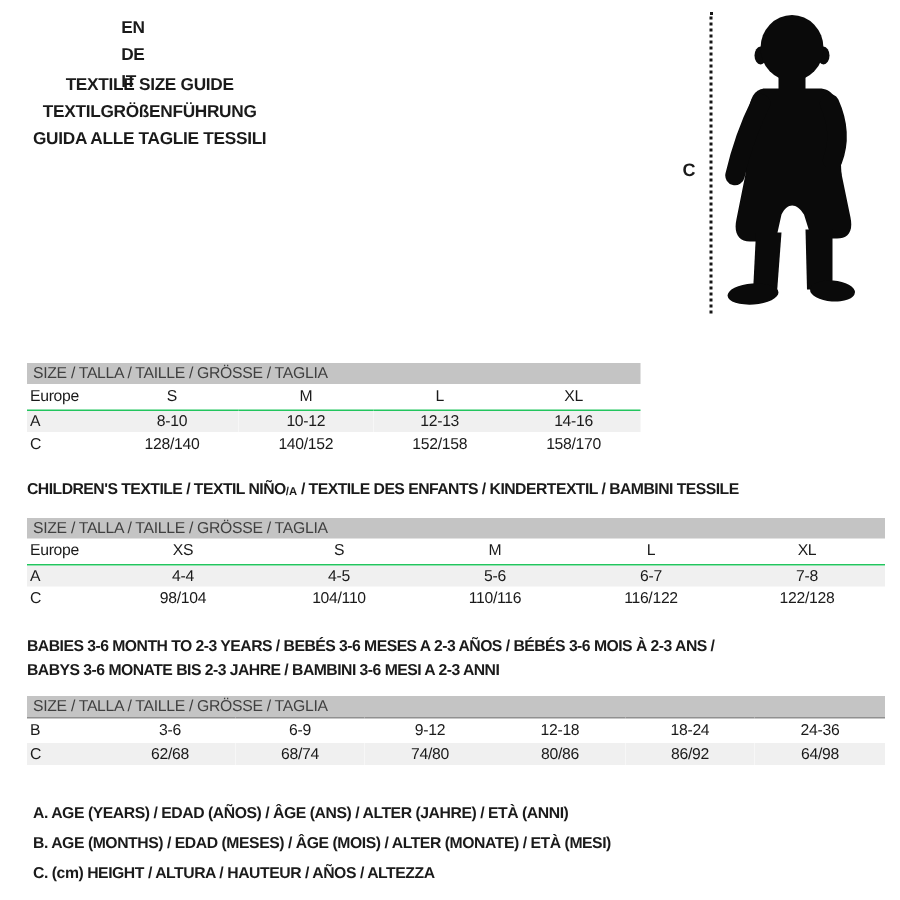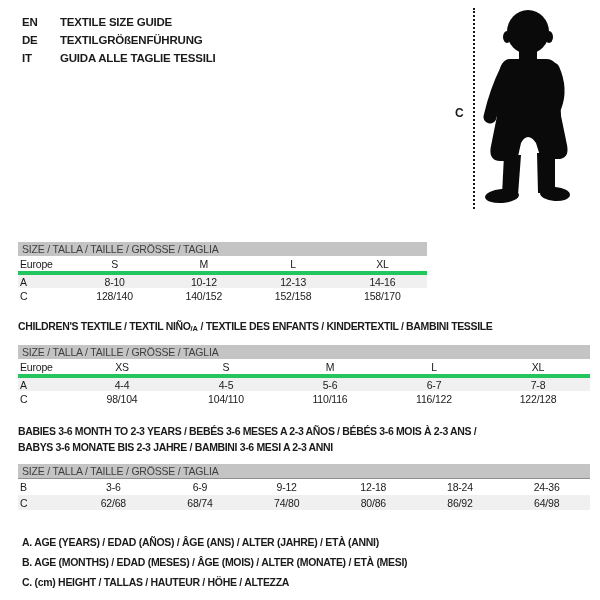--- a/index.html
+++ b/index.html
@@ -8,21 +8,21 @@
     background: #ffffff;
     font-family: "Liberation Sans", sans-serif;
     color: var(--text, #1a1a1a);
     position: relative;
     overflow: hidden;
   }
   .sheet { position: absolute; left: 0; top: 0; width: 600px; height: 600px; background: #fff; }
 
   
   .lang-header { position: absolute; left: 22px; top: 13px; }
-  .lang-row { display: flex; height: 18px; align-items: center; font-weight: 700; font-size: 11.5px; letter-spacing: -0.2px; white-space: nowrap; }
+  .lang-row { display: flex; height: 18px; align-items: center; font-weight: 700; font-size: 11.5px; letter-spacing: -0.2px; white-space: nowrap; flex-direction: column; }
   .lang-code { width: 38px; flex: 0 0 38px; }
 
   
   .dotline { position: absolute; left: 473px; top: 8px; height: 201px; width: 0; border-left: 2px dotted #161616; }
   .c-label { position: absolute; left: 455px; top: 106px; font-weight: 700; font-size: 12px; }
   .baby { position: absolute; left: 480px; top: 5px; }
 
   
   .tbl-title { position: absolute; left: 18px; font-weight: 700; font-size: 10.5px; letter-spacing: -0.35px; white-space: nowrap; line-height: 15.5px; }
   #t1-title { top: 214px; }
@@ -38,21 +38,21 @@
   .size-table col.lblcol { width: 52px; }
   .size-table td {
     font-size: 10.5px; letter-spacing: -0.2px; text-align: center;
     height: 15px; padding: 0; white-space: nowrap; overflow: hidden;
   }
   .size-table td.lbl { text-align: left; padding-left: 2px; }
   .size-table tr.band td {
     background: var(--band-bg, #c4c4c4); color: #3f3f3f;
     text-align: left; padding-left: 4px; height: 14px; margin-left: 41px;
   }
-  .size-table tr.hdr td { height: 17px; border-bottom: 4px solid #22c55e; }
+  .size-table tr.hdr td { height: 17px; border-bottom: 1px solid #22c55e; }
   .size-table tr.alt td { background: var(--alt-row-bg, #f0f0f0); }
   #t3 tr.band td { border-bottom: 1px solid #909090; }
 
   
   .legend { position: absolute; left: 22px; top: 532px; font-weight: 700; font-size: 10.5px; letter-spacing: -0.3px; line-height: 20px; white-space: nowrap; }
 </style>
 </head>
 <body>
 
 <div class="sheet">
@@ -214,16 +214,16 @@
         <td>80/86</td>
         <td>86/92</td>
         <td>64/98</td>
       </tr>
     </tbody>
   </table>
 
   <div class="legend">
     <div>A. AGE (YEARS) / EDAD (AÑOS) / ÂGE (ANS) / ALTER (JAHRE) / ETÀ (ANNI)</div>
     <div>B. AGE (MONTHS) / EDAD (MESES) / ÂGE (MOIS) / ALTER (MONATE) / ETÀ (MESI)</div>
-    <div>C. (cm) HEIGHT / TALLAS / HAUTEUR / HÖHE / ALTEZZA</div>
+    <div>C. (cm) HEIGHT / ALTURA / HAUTEUR / AÑOS / ALTEZZA</div>
   </div>
 
 </div>
 
 </body></html>

